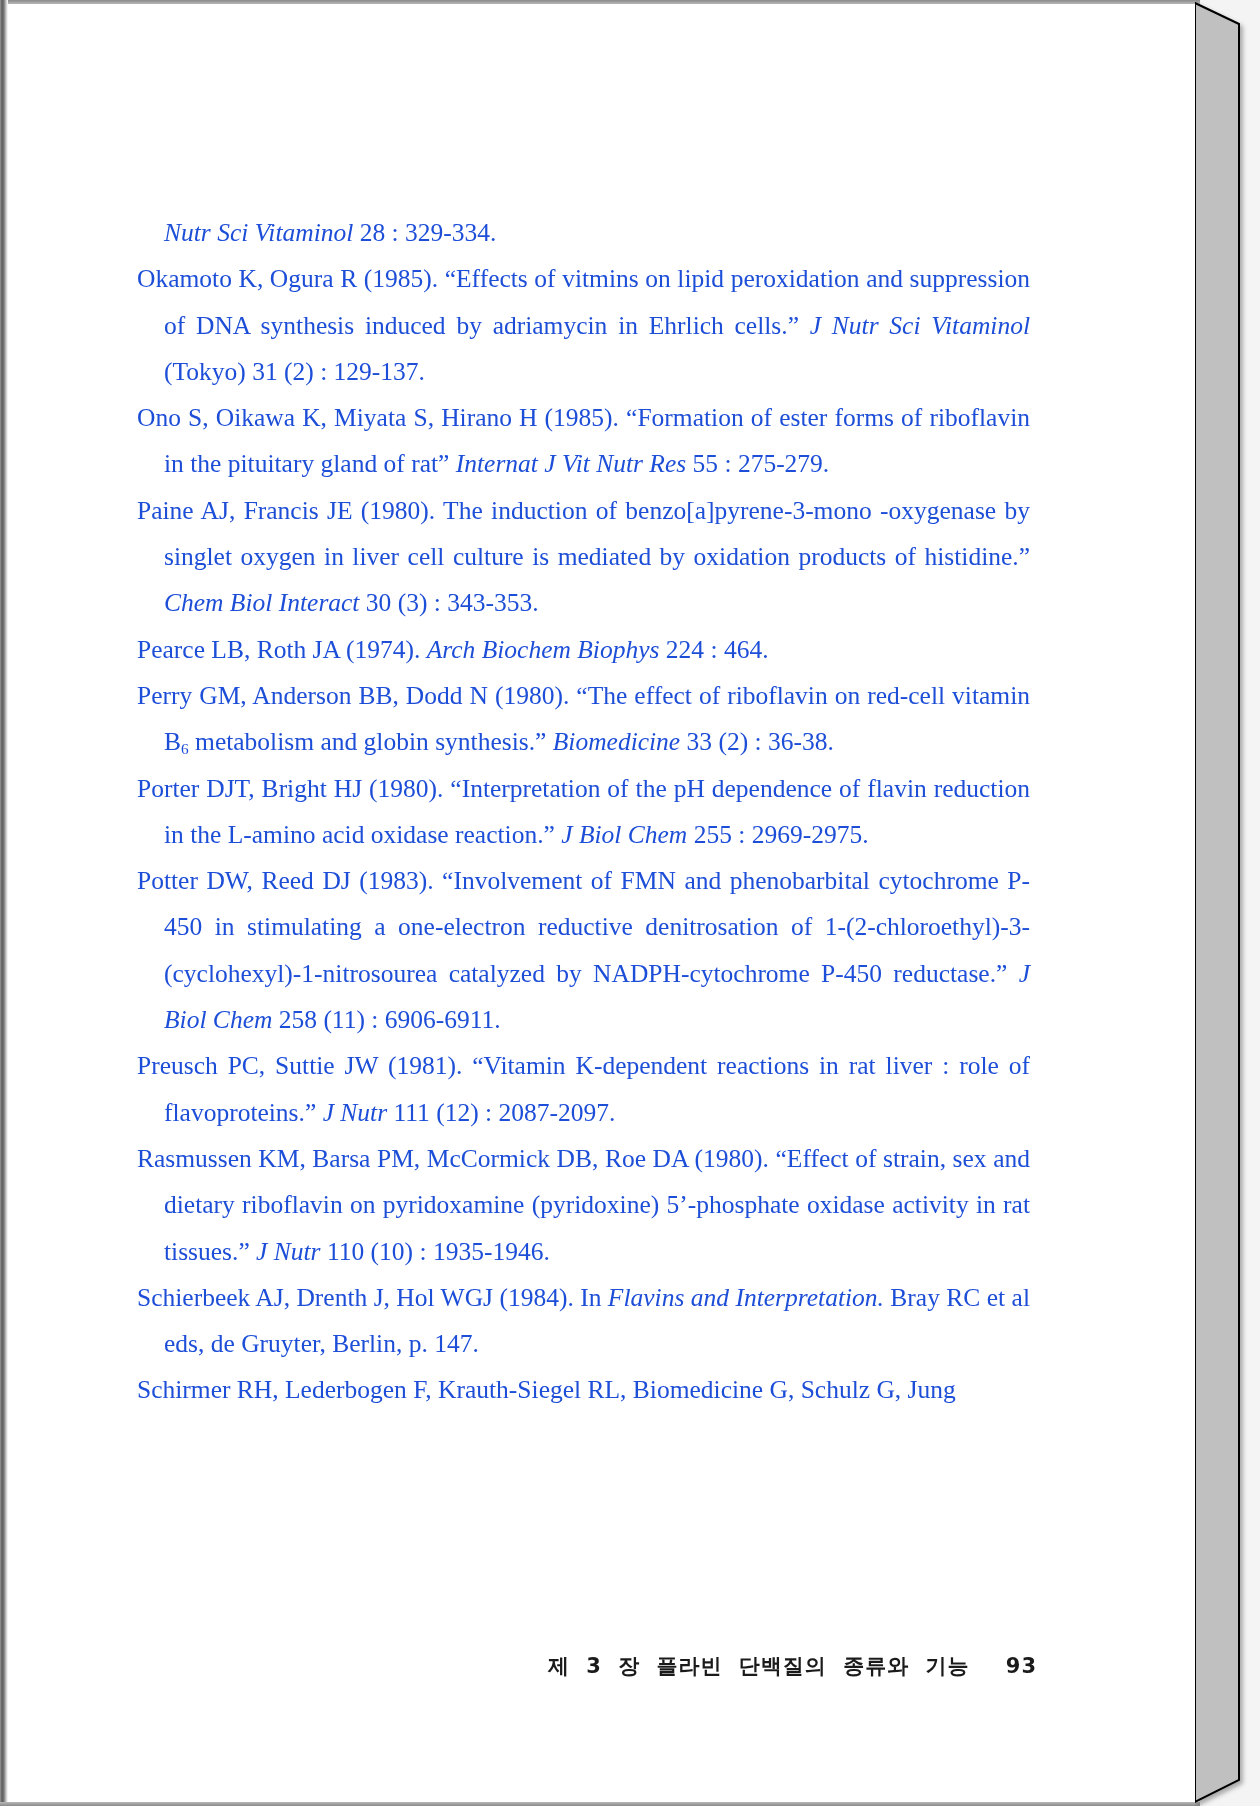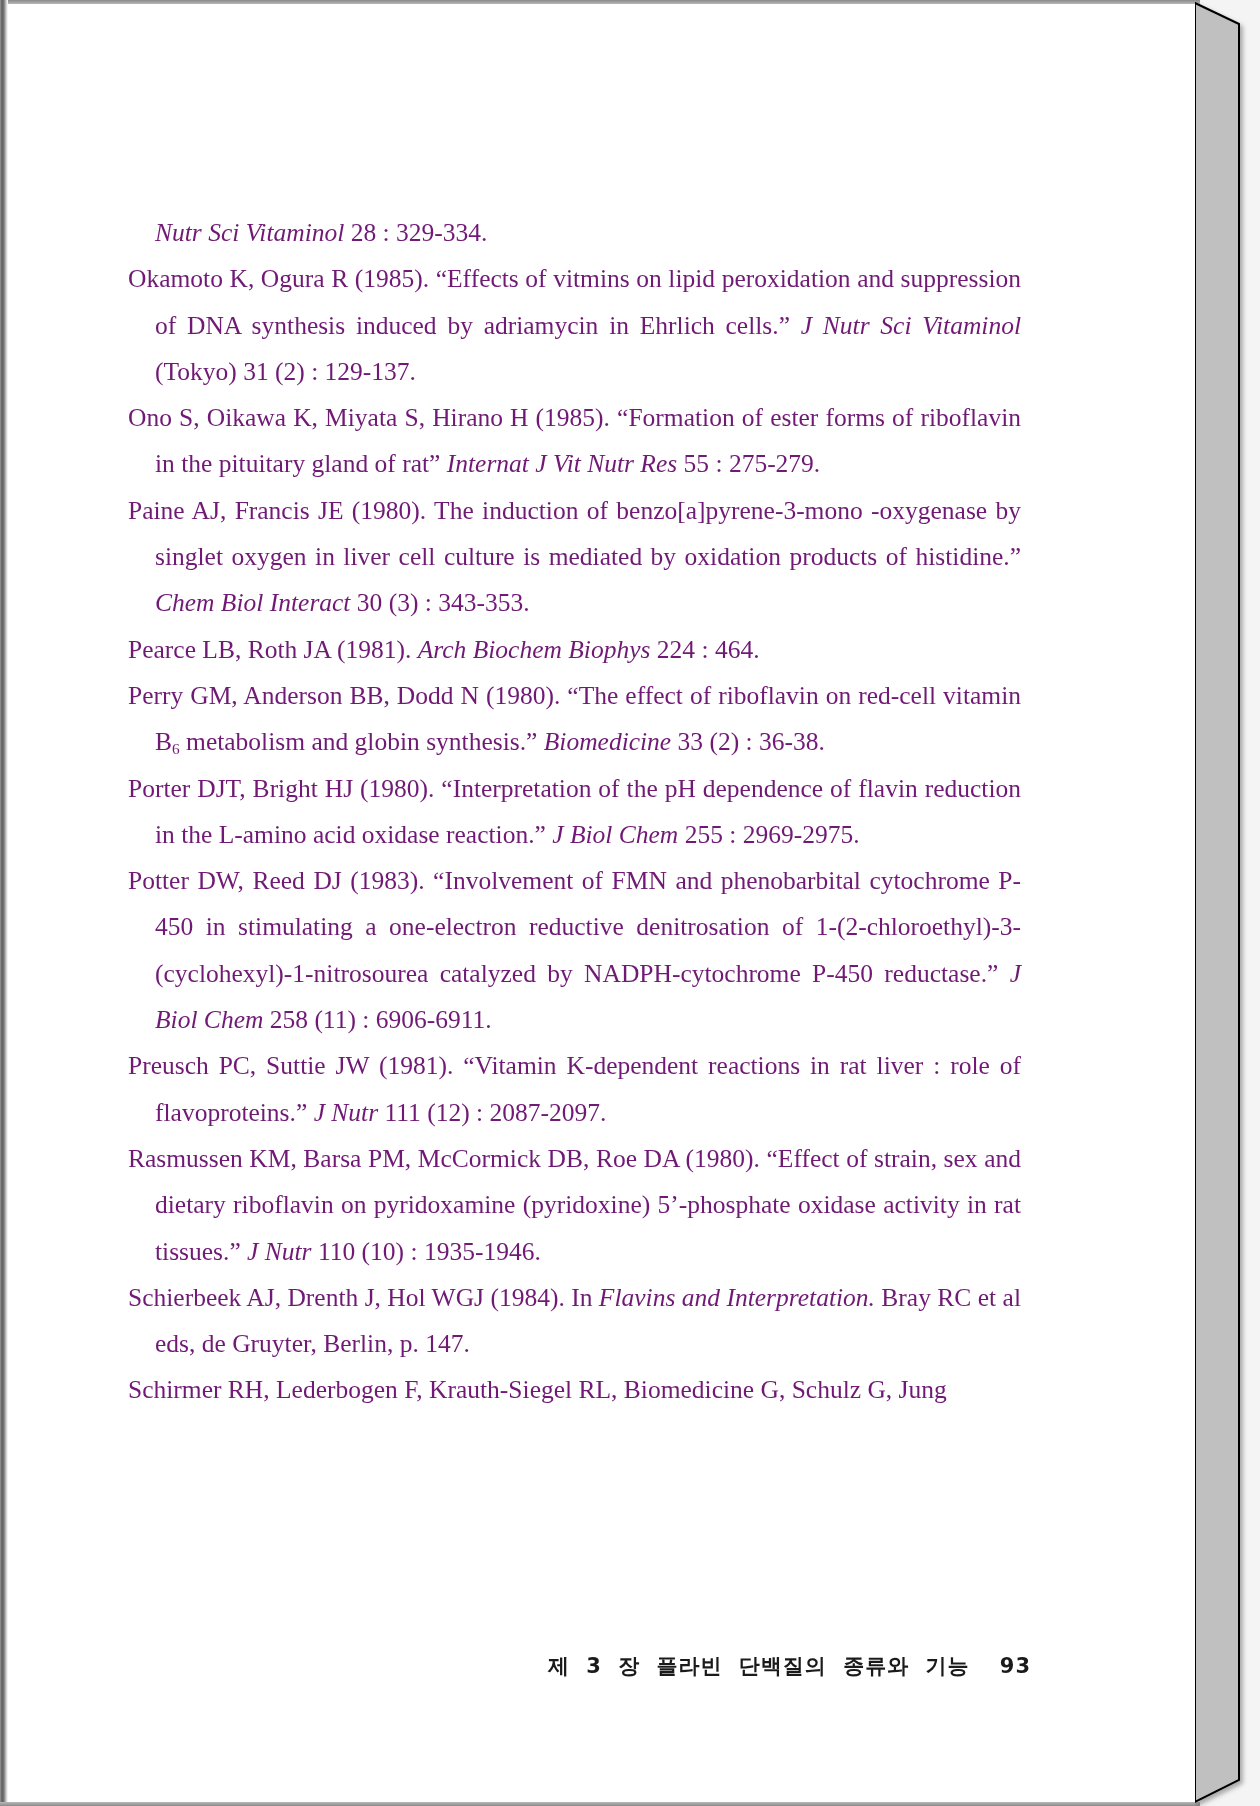--- a/index.html
+++ b/index.html
@@ -41,24 +41,24 @@
       width: 1192px; height: 1798px;
       background: #ffffff;
     }
     .page-edge {
       position: absolute;
       left: 1195px; top: 0;
       width: 65px; height: 1806px;
     }
     .content {
       position: absolute;
-      left: 128px;
+      left: 137px;
       top: 210px;
       width: 893px;
-      color: #701a75;
+      color: #1d4ed8;
       font-size: 25.5px;
       line-height: 46.3px;
     }
     .ref {
       padding-left: 27px;
       text-indent: -27px;
       text-align: justify;
       margin: 0;
     }
     .ref.cont {
@@ -73,21 +73,21 @@
       top: 1652px;
       font-family: "DejaVu Sans", sans-serif;
       font-weight: bold;
       font-size: 21px;
       color: #1a1a1a;
       letter-spacing: 1px;
       word-spacing: 8px;
       white-space: nowrap;
     }
     .footer .pagenum {
-      margin-left: 14px;
+      margin-left: 20px;
     }
     sub { font-size: 60%; vertical-align: -4px; line-height: 0; }
   </style>
 </head>
 <body>
 
 <div class="frame-top"></div>
 <div class="frame-left"></div>
 
 <div class="page"></div>
@@ -100,21 +100,21 @@
     </filter>
   </defs>
   <polygon points="0,3 44,24 44,1780 0,1802" fill="#c0c0c0" stroke="#000" stroke-width="2" filter="url(#sh)"></polygon>
 </svg>
 
 <div class="content" id="refs">
     <p class="ref cont"><i>Nutr Sci Vitaminol</i><span> 28 : 329-334.</span></p>
     <p class="ref"><span>Okamoto K, Ogura R (1985). “Effects of vitmins on lipid peroxidation and suppression of DNA synthesis induced by adriamycin in Ehrlich cells.” </span><i>J Nutr Sci Vitaminol</i><span> (Tokyo) 31 (2) : 129-137.</span></p>
     <p class="ref"><span>Ono S, Oikawa K, Miyata S, Hirano H (1985). “Formation of ester forms of riboflavin in the pituitary gland of rat” </span><i>Internat J Vit Nutr Res</i><span> 55 : 275-279.</span></p>
     <p class="ref"><span>Paine AJ, Francis JE (1980). The induction of benzo[a]pyrene-3-mono -oxygenase by singlet oxygen in liver cell culture is mediated by oxidation products of histidine.” </span><i>Chem Biol Interact</i><span> 30 (3) : 343-353.</span></p>
-    <p class="ref"><span>Pearce LB, Roth JA (1981). </span><i>Arch Biochem Biophys</i><span> 224 : 464.</span></p>
+    <p class="ref"><span>Pearce LB, Roth JA (1974). </span><i>Arch Biochem Biophys</i><span> 224 : 464.</span></p>
     <p class="ref"><span>Perry GM, Anderson BB, Dodd N (1980). “The effect of riboflavin on red-cell vitamin B</span><sub>6</sub><span> metabolism and globin synthesis.” </span><i>Biomedicine</i><span> 33 (2) : 36-38.</span></p>
     <p class="ref"><span>Porter DJT, Bright HJ (1980). “Interpretation of the pH dependence of flavin reduction in the L-amino acid oxidase reaction.” </span><i>J Biol Chem</i><span> 255 : 2969-2975.</span></p>
     <p class="ref"><span>Potter DW, Reed DJ (1983). “Involvement of FMN and phenobarbital cytochrome P-450 in stimulating a one-electron reductive denitrosation of 1-(2-chloroethyl)-3-(cyclohexyl)-1-nitrosourea catalyzed by NADPH-cytochrome P-450 reductase.” </span><i>J Biol Chem</i><span> 258 (11) : 6906-6911.</span></p>
     <p class="ref"><span>Preusch PC, Suttie JW (1981). “Vitamin K-dependent reactions in rat liver : role of flavoproteins.” </span><i>J Nutr</i><span> 111 (12) : 2087-2097.</span></p>
     <p class="ref"><span>Rasmussen KM, Barsa PM, McCormick DB, Roe DA (1980). “Effect of strain, sex and dietary riboflavin on pyridoxamine (pyridoxine) 5’-phosphate oxidase activity in rat tissues.” </span><i>J Nutr</i><span> 110 (10) : 1935-1946.</span></p>
     <p class="ref"><span>Schierbeek AJ, Drenth J, Hol WGJ (1984). In </span><i>Flavins and Interpretation.</i><span> Bray RC et al eds, de Gruyter, Berlin, p. 147.</span></p>
     <p class="ref"><span>Schirmer RH, Lederbogen F, Krauth-Siegel RL, Biomedicine G, Schulz G, Jung</span></p>
   </div>
 
 <div class="footer">

